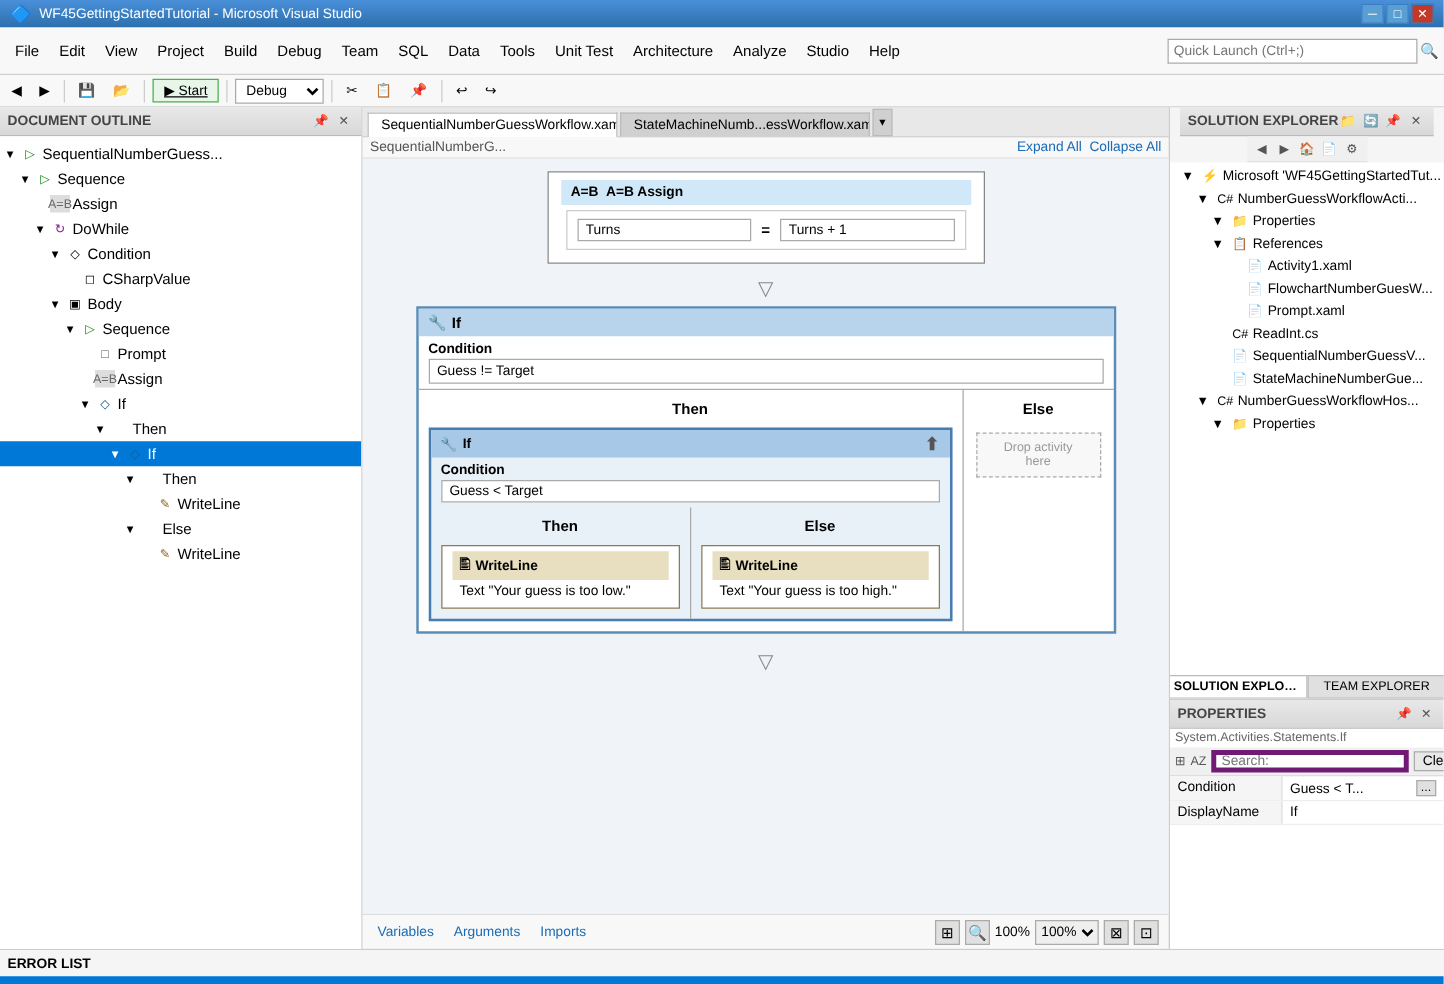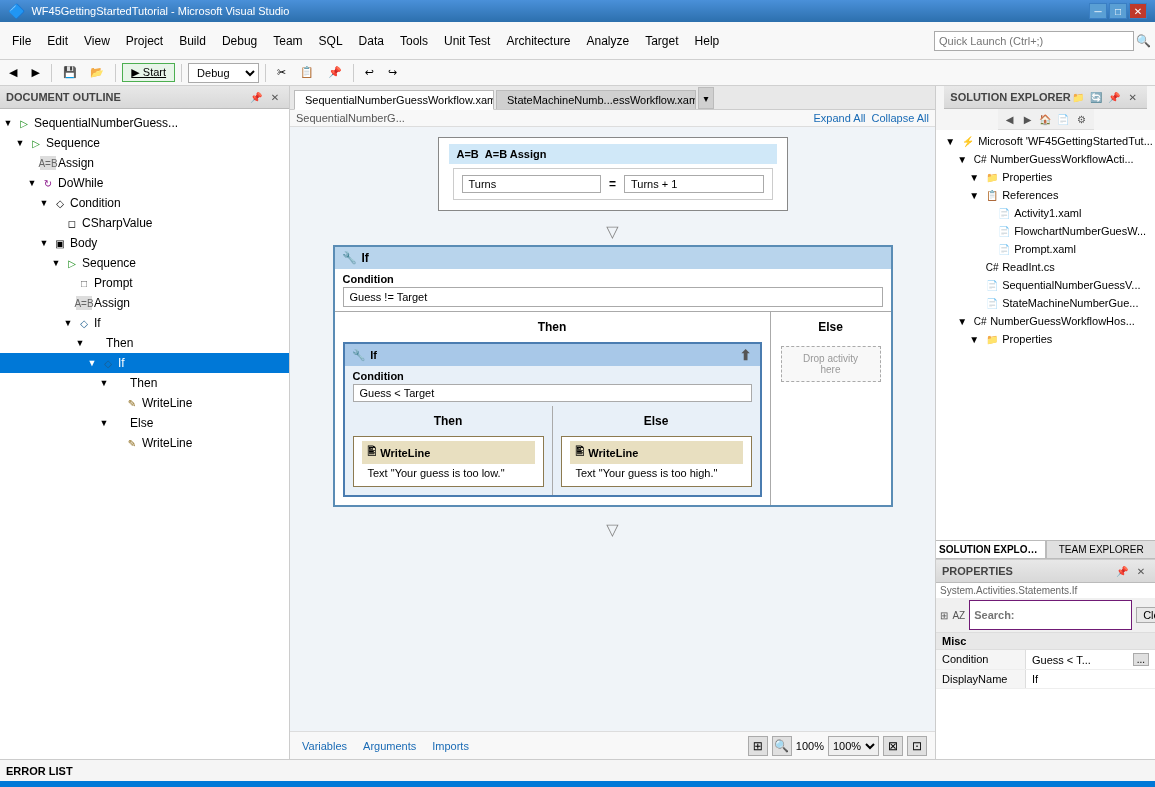--- a/index.html
+++ b/index.html
@@ -125,21 +125,21 @@
     .sol-label { font-size: 11px; }
     .sol-icon { width: 16px; height: 16px; display: inline-flex; align-items: center; justify-content: center; font-size: 10px; margin-right: 2px; }
     .sol-tabs { display: flex; background: #d8d8d8; }
     .sol-tab { flex: 1; padding: 3px 4px; font-size: 10px; text-align: center; cursor: pointer; border: 1px solid #bbb; background: #e0e0e0; white-space: nowrap; overflow: hidden; text-overflow: ellipsis; }
     .sol-tab.active { background: white; font-weight: bold; }
 
     
     #properties { height: 200px; background: white; border-top: 1px solid #ccc; display: flex; flex-direction: column; overflow: hidden; }
     .props-content { flex: 1; overflow: auto; }
     .props-toolbar { display: flex; align-items: center; gap: 4px; padding: 2px 4px; background: #f0f0f0; border-bottom: 1px solid #ddd; }
-    .props-search { flex: 1; height: 30px; font-size: 11px; border: 1px solid #701a75; padding: 0 4px; font-weight: bold; }
+    .props-search { flex: 1; height: 18px; font-size: 11px; border: 4px solid #701a75; padding: 0 4px; }
     .props-clear { font-size: 11px; background: #e8e8e8; border: 1px solid #aaa; padding: 1px 6px; cursor: pointer; }
     .props-group { background: #e8e8e8; padding: 2px 6px; font-size: 11px; font-weight: bold; border-bottom: 1px solid #ddd; }
     .props-row { display: flex; border-bottom: 1px solid #eee; }
     .props-name { flex: 0 0 90px; padding: 3px 6px; font-size: 11px; background: #f5f5f5; border-right: 1px solid #ddd; }
     .props-val { flex: 1; padding: 3px 6px; font-size: 11px; }
     .props-val-btn { display: flex; align-items: center; justify-content: space-between; }
     .props-dotbtn { font-size: 10px; background: #e0e0e0; border: 1px solid #aaa; padding: 0 3px; cursor: pointer; }
     .props-obj-label { font-size: 10px; color: #666; padding: 2px 4px; }
 
     
@@ -182,21 +182,21 @@
   <span class="menu-item">Project</span>
   <span class="menu-item">Build</span>
   <span class="menu-item">Debug</span>
   <span class="menu-item">Team</span>
   <span class="menu-item">SQL</span>
   <span class="menu-item">Data</span>
   <span class="menu-item">Tools</span>
   <span class="menu-item">Unit Test</span>
   <span class="menu-item">Architecture</span>
   <span class="menu-item">Analyze</span>
-  <span class="menu-item">Target</span>
+  <span class="menu-item">Studio</span>
   <span class="menu-item">Help</span>
   <div style="flex:1"></div>
   <input class="quick-launch" type="text" placeholder="Quick Launch (Ctrl+;)" style="">
   <span style="font-size:12px; margin-left:2px;">🔍</span>
 </div>
 
 <div id="toolbar">
   <button class="toolbar-btn">◀</button>
   <button class="toolbar-btn">▶</button>
   <div class="toolbar-sep"></div>
@@ -625,21 +625,20 @@
         </div>
       </div>
       <div class="props-obj-label">System.Activities.Statements.If</div>
       <div class="props-toolbar">
         <button class="panel-tool-btn">⊞</button>
         <button class="panel-tool-btn">AZ</button>
         <input class="props-search" type="text" placeholder="Search:" style="">
         <button class="props-clear">Clear</button>
       </div>
       <div class="props-content">
-        <div class="props-group">Misc</div>
         <div class="props-row">
           <div class="props-name">Condition</div>
           <div class="props-val props-val-btn">
             <span>Guess &lt; T...</span>
             <button class="props-dotbtn">...</button>
           </div>
         </div>
         <div class="props-row">
           <div class="props-name">DisplayName</div>
           <div class="props-val">If</div>

